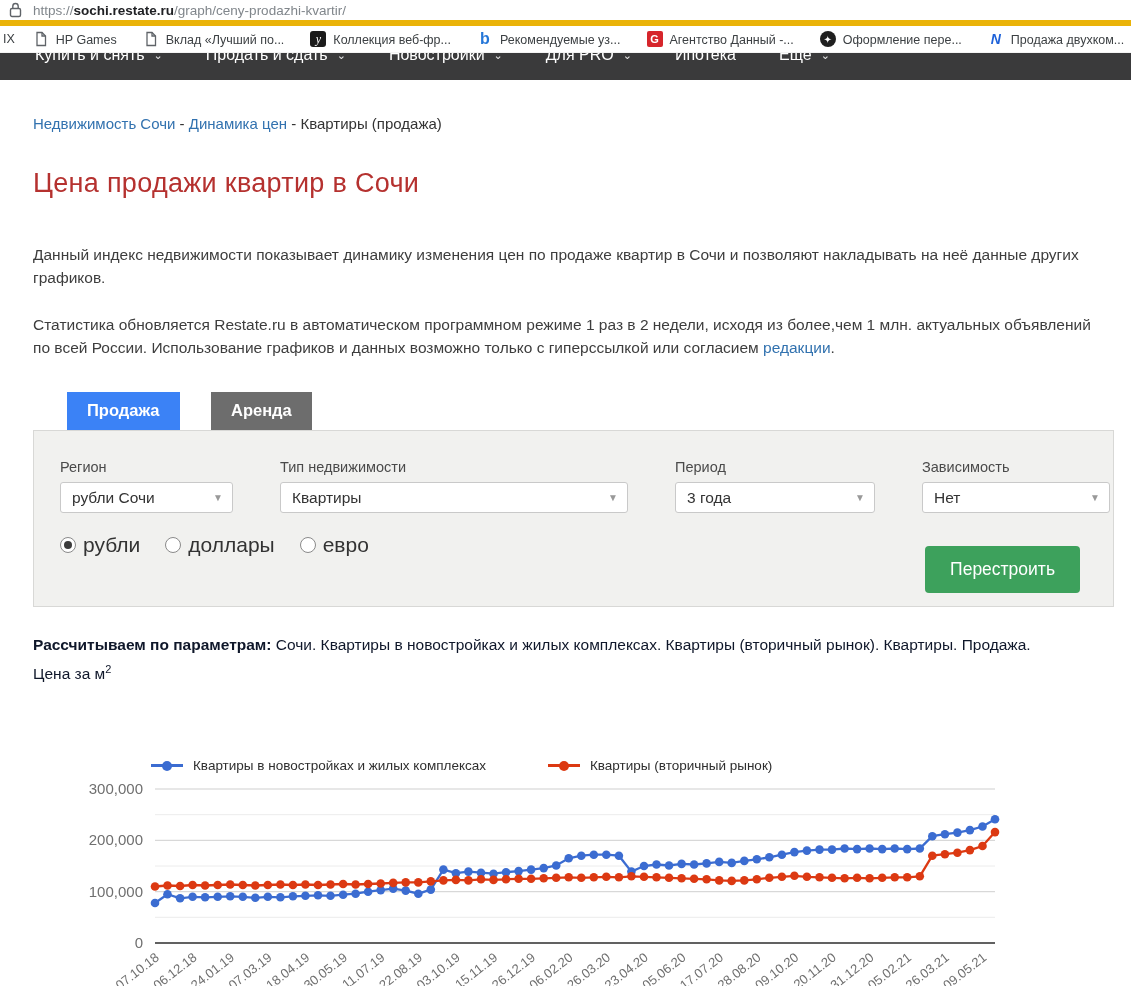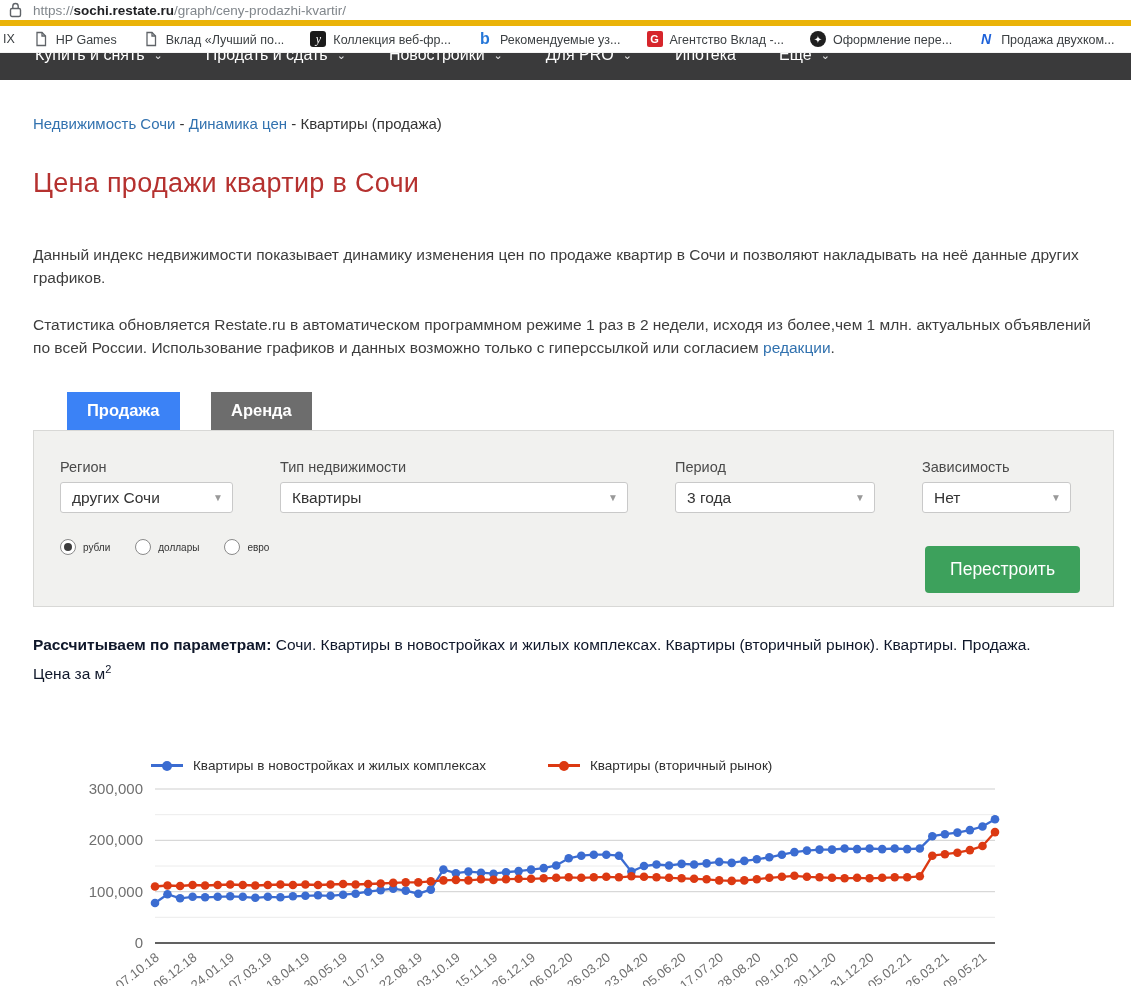--- a/index.html
+++ b/index.html
@@ -41,24 +41,24 @@
   .tab.active { background:#3b82f6;margin-left:34px; }
   .tab.inactive { background:#6d6d6d; margin-left:27px; }
   
   .panel { width:1081px; height:177px; background:#f1f1ef; border:1px solid #d8d8d6; padding:28px 0 0 26px; position:relative; }
   .frow { display:flex; }
   .fgroup { margin-right:47px; }
   .flabel { font-size:14.5px; color:#4a4a4a; }
   .fselect { margin-top:7px; height:31px; background:#fff; border:1px solid #c9c9c9; border-radius:3px;
              display:flex; align-items:center; justify-content:space-between; padding:0 9px 0 11px;
              font-size:15.5px; color:#333; cursor:pointer; }
-  .w-region { width:173px; } .w-type { width:348px; } .w-period { width:200px; } .w-dep { width:149px; }
+  .w-region { width:173px; } .w-type { width:348px; } .w-period { width:200px; } .w-dep { width:188px; }
   .sel-arrow { color:#999; font-size:10px; }
   .currency-label { margin-top:17px; font-size:14.5px; color:#4a4a4a; }
-  .radios { margin-top:26px; display:flex; align-items:center; gap:25px; font-size:10px; color:#333; }
+  .radios { margin-top:20px; display:flex; align-items:center; gap:25px; font-size:21px; color:#333; }
   .radio { display:flex; align-items:center; gap:7px; cursor:pointer; }
   .rdot { width:16px; height:16px; border:1px solid #8a8a8a; border-radius:50%; background:#fff; position:relative; flex:none; }
   .radio.checked .rdot::after { content:""; position:absolute; left:3px; top:3px; right:3px; bottom:3px; background:#3c3c3c; border-radius:50%; }
   .rebuild { position:absolute; right:33px; bottom:13px; background:#3da15c; color:#fff; border:none; border-radius:4px;
              padding:13px 25px; font-size:17.5px; font-family:inherit; cursor:pointer; }
   
   .params { margin-top:25px; font-size:15.5px; line-height:25px; color:#0f172a; }
   .params b { font-weight:700; }
   .params sup { font-size:11px; }
   .legend { display:flex; gap:62px; margin:28px 0 0 118px; align-items:center; font-size:13.5px; color:#2f2f2f; }
@@ -101,21 +101,21 @@
   <span class="bm">
     <span class="bm-ico ico-blacky">y</span>
     <span>Коллекция веб-фр...</span>
     </span>
   <span class="bm">
     <span class="bm-ico ico-bing">b</span>
     <span>Рекомендуемые уз...</span>
     </span>
   <span class="bm">
     <span class="bm-ico ico-redg">G</span>
-    <span>Агентство Вклад -...</span>
+    <span>Агентство Данный -...</span>
     </span>
   <span class="bm">
     <span class="bm-ico ico-dark">✦</span>
     <span>Оформление пере...</span>
     </span>
   <span class="bm">
     <span class="bm-ico ico-bluen">N</span>
     <span>Продажа двухком...</span>
     </span>
 
@@ -168,21 +168,21 @@
   <div class="tabs">
     <span class="tab active">Продажа</span>
     <span class="tab inactive">Аренда</span>
   </div>
 
   <div class="panel">
     <div class="frow">
       <div class="fgroup">
         <div class="flabel">Регион</div>
         <div class="fselect w-region">
-          <span>других Сочи</span>
+          <span>рубли Сочи</span>
           <span class="sel-arrow">▼</span>
         </div>
       </div>
       <div class="fgroup">
         <div class="flabel">Тип недвижимости</div>
         <div class="fselect w-type">
           <span>Квартиры</span>
           <span class="sel-arrow">▼</span>
         </div>
       </div>

